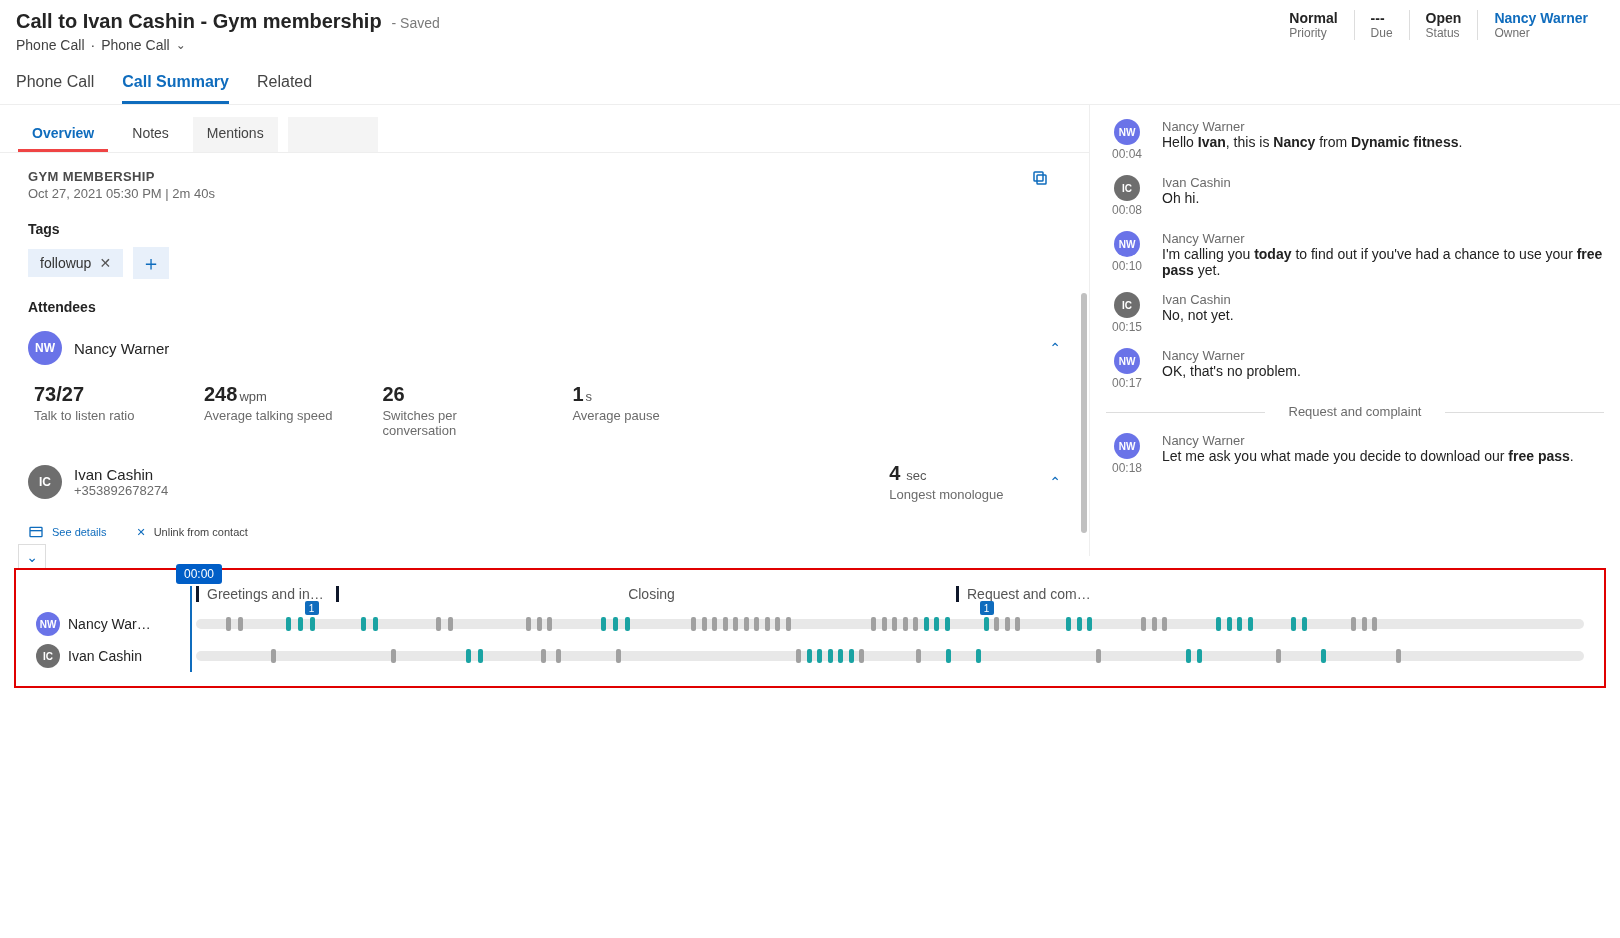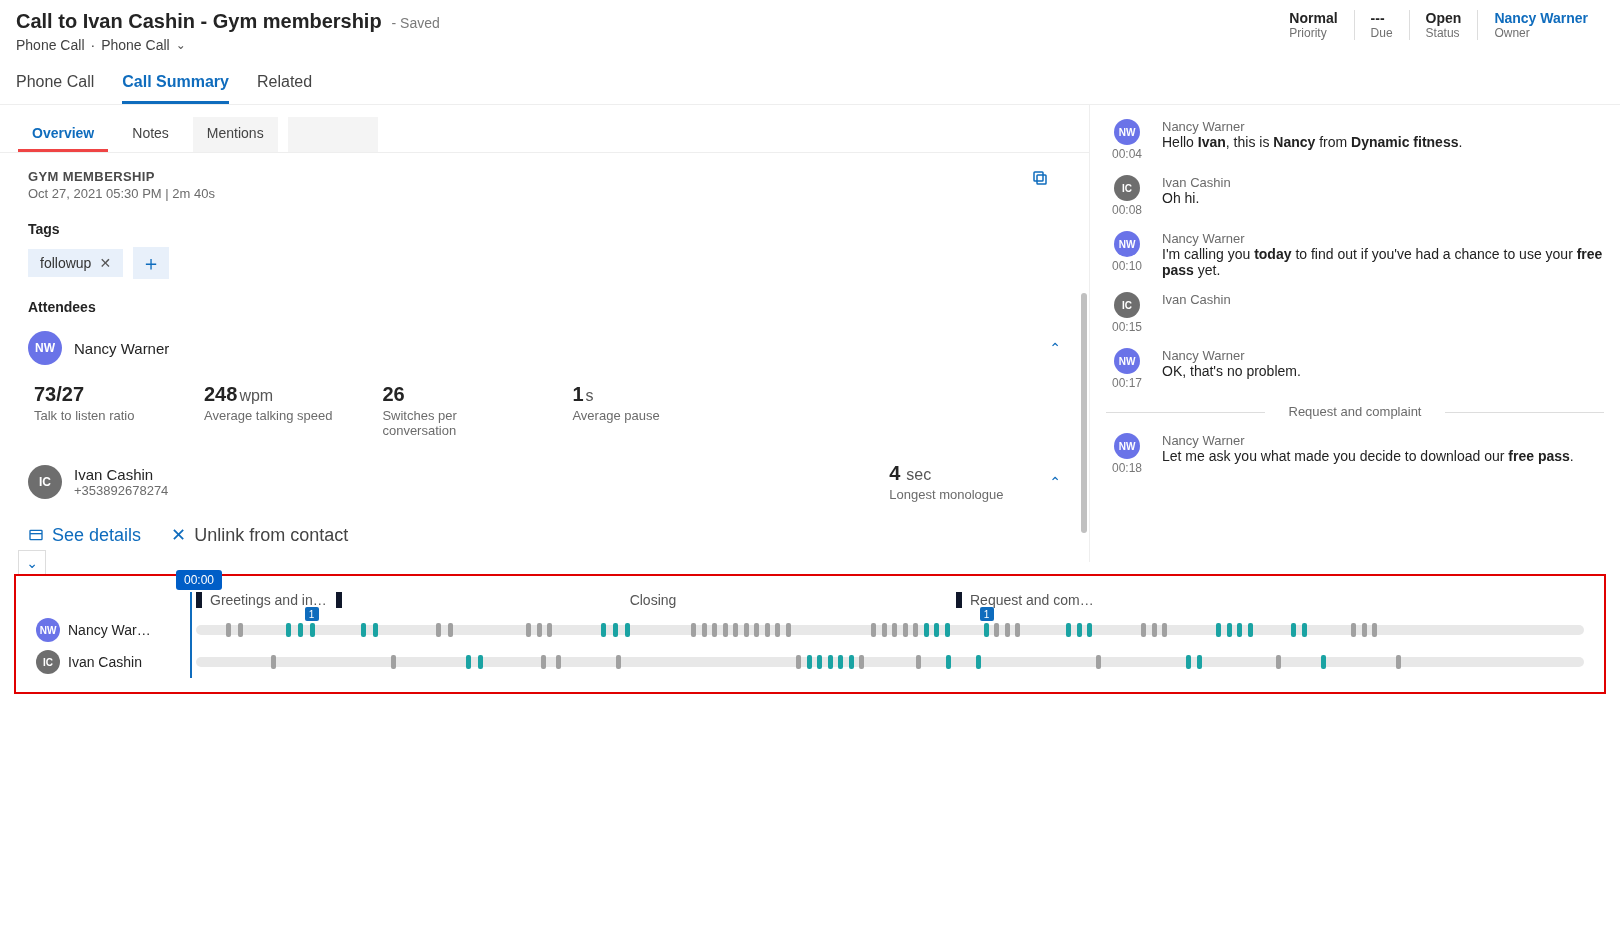--- a/index.html
+++ b/index.html
@@ -39,24 +39,24 @@
   .att-left { display:flex; align-items:center; gap:12px; }
   .avatar { width:34px; height:34px; border-radius:50%; display:flex; align-items:center; justify-content:center; color:#fff; font-size:12px; font-weight:600;}
   .avatar.nw { background:#6a73e8; }
   .avatar.ic { background:#6e6e6e; }
   .att-name { font-size:15px; }
   .att-sub { font-size:13px; color:#6b6b6b;}
   .chev-up { color:#0f6cbd; font-size:14px; }
   .stats-grid { display:flex; gap:50px; margin-top:18px; padding-left:6px; flex-wrap:wrap;}
   .stat { min-width:120px; }
   .stat-val { font-size:20px; font-weight:600; }
-  .stat-unit { font-size:16px; color:#555; font-weight:400; margin-left:2px;}
+  .stat-unit { font-size:13px; color:#555; font-weight:400; margin-left:2px;}
   .stat-lab { font-size:13px; color:#6b6b6b; margin-top:2px; max-width:140px;}
   .links-row { display:flex; gap:30px; margin-top:22px; align-items:center;}
-  .linkbtn { color:#0f6cbd; display:flex; align-items:center; gap:8px; font-size:18px; cursor:pointer;text-align:center;}
+  .linkbtn { color:#0f6cbd; display:flex; align-items:center; gap:8px; font-size:11px; cursor:pointer;text-align:center;}
   .linkbtn.gray { color:#444; }
   .expand-toggle { position:absolute; left:18px; bottom:-12px; width:28px; height:24px; border:1px solid #ddd; border-bottom:none; background:#fff; display:flex; align-items:center; justify-content:center; color:#0f6cbd; cursor:pointer; z-index:5;}
   
   .right-col { padding: 10px 16px 0 16px; }
   .right-header { display:flex; align-items:center; gap:16px; padding-bottom:10px; }
   .transcript-title { font-size:15px; font-weight:600; }
   .search-box { flex:1; border:1px solid #d0d0d0; height:38px; display:flex; align-items:center; padding:0 10px; gap:8px; }
   .search-box svg { color:#0f6cbd; }
   .search-box input { border:none; outline:none; flex:1; font-size:14px; }
   .transcript { padding-top:4px; max-height:470px; overflow:hidden; }
@@ -70,21 +70,21 @@
   .t-text { font-size:14px; color:#222; }
   .t-text b { font-weight:700; }
   .divider-label { text-align:center; font-size:13px; color:#6b6b6b; position:relative; margin:10px 0 14px 0;}
   .divider-label::before, .divider-label::after { content:""; position:absolute; top:50%; width:32%; height:1px; background:#ddd;}
   .divider-label::before{left:0;} .divider-label::after{right:0;}
   
   .timeline-wrap { border:2px solid #e00000; margin:12px 14px 8px 14px; padding:16px 20px 18px 20px; position:relative;}
   .playhead-flag { position:absolute; top:-6px; left:160px; background:#005ec7; color:#fff; font-size:12px; padding:3px 8px; border-radius:3px; }
   .playhead-line { position:absolute; left:174px; top:16px; bottom:14px; width:2px; background:#0f6cbd; }
   .segments-row { display:flex; margin-left:160px; font-size:14px; color:#555; margin-bottom:10px;}
-  .segments-row .seg { border-left:6px solid #0f172a; padding-left:8px; white-space:nowrap; overflow:hidden; text-overflow:ellipsis;}
+  .segments-row .seg { border-left:3px solid #0f172a; padding-left:8px; white-space:nowrap; overflow:hidden; text-overflow:ellipsis;}
   .tl-row { display:flex; align-items:center; gap:12px; margin-top:8px;}
   .tl-label { width:148px; display:flex; align-items:center; gap:8px; font-size:14px; white-space:nowrap; overflow:hidden; text-overflow:ellipsis;}
   .tl-avatar { width:24px;height:24px;border-radius:50%;display:flex;align-items:center;justify-content:center;color:#fff;font-size:10px;font-weight:600;flex-shrink:0;}
   .tl-track { flex:1; height:10px; background:#e8e8e8; border-radius:5px; position:relative;}
   .tick { position:absolute; top:-2px; width:5px; height:14px; border-radius:2px; }
   .tick.g { background:#a0a0a0; }
   .tick.t { background:#1aa3a3; }
   .marker { position:absolute; top:-18px; width:14px; height:14px; background:#0f6cbd; color:#fff; font-size:10px; display:flex; align-items:center; justify-content:center; border-radius:2px;}
 </style>
 </head>
@@ -252,20 +252,21 @@
             <div class="t-text">I'm calling you <b>today</b> to find out if you've had a chance to use your <b>free pass</b> yet.</div>
           </div>
         </div>
         <div class="t-row">
           <div class="t-left">
             <div class="t-avatar ic">IC</div>
             <div class="t-time">00:15</div>
           </div>
           <div class="t-body">
             <div class="t-speaker">Ivan Cashin</div>
+            <div class="t-text">No, not yet.</div>
           </div>
         </div>
         <div class="t-row">
           <div class="t-left">
             <div class="t-avatar nw">NW</div>
             <div class="t-time">00:17</div>
           </div>
           <div class="t-body">
             <div class="t-speaker">Nancy Warner</div>
             <div class="t-text">OK, that's no problem.</div>

